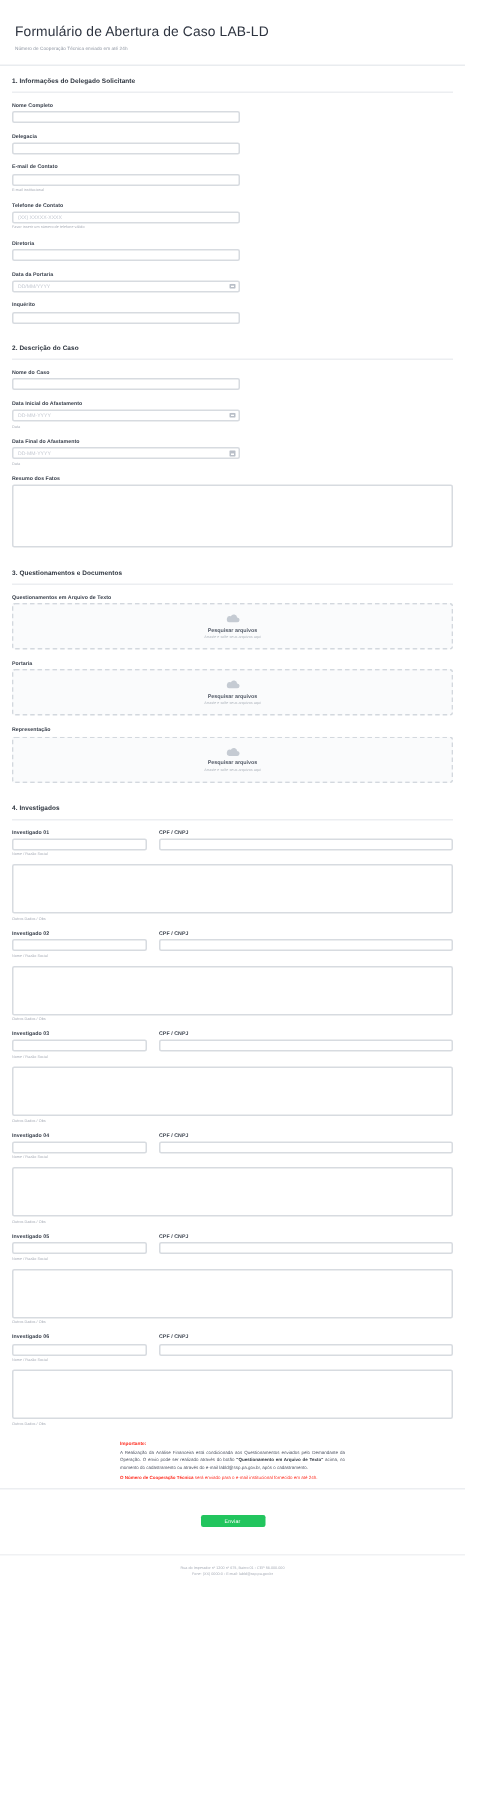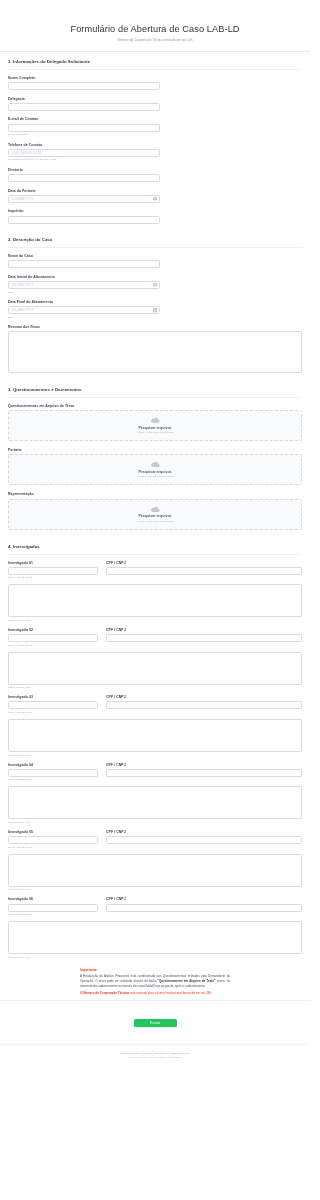--- a/index.html
+++ b/index.html
@@ -10,23 +10,23 @@
     background: #ffffff;
     font-family: "Liberation Sans", sans-serif;
     color: #2f3640;
     overflow: hidden;
   }
 
   .page { width: 310px; }
 
   
   .header {
-    padding: 24px 10px 9px;
-    text-align: center;
+    padding: 0 10px 9px;
     border-bottom: 1px solid #e9ecef;
+    margin-top: 16px;
   }
   .header h1 {
     font-size: 9.2px;
     font-weight: 400;
     letter-spacing: 0.1px;
     color: #2e3440;
     line-height: 1.2;
   }
   .header .subtitle {
     margin-top: 3px;

